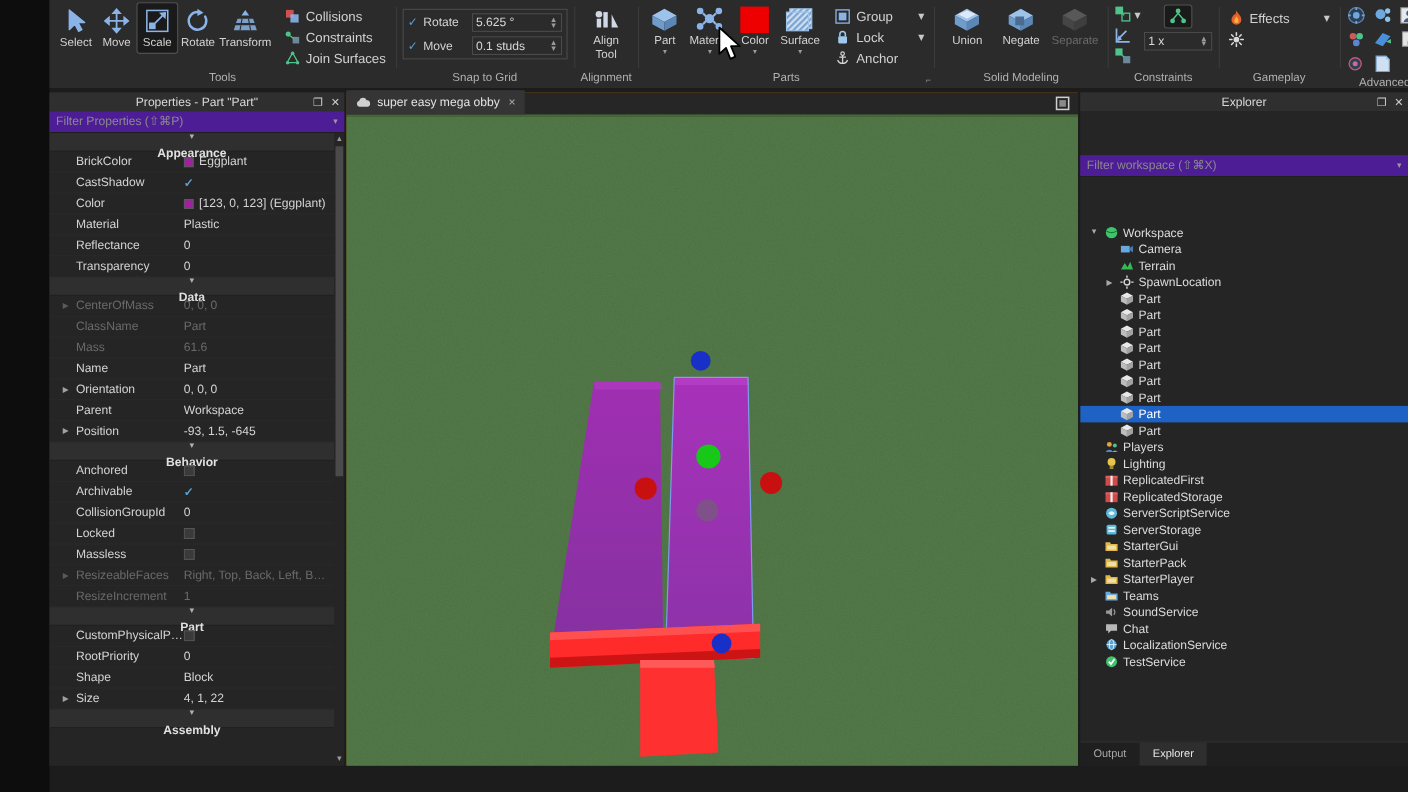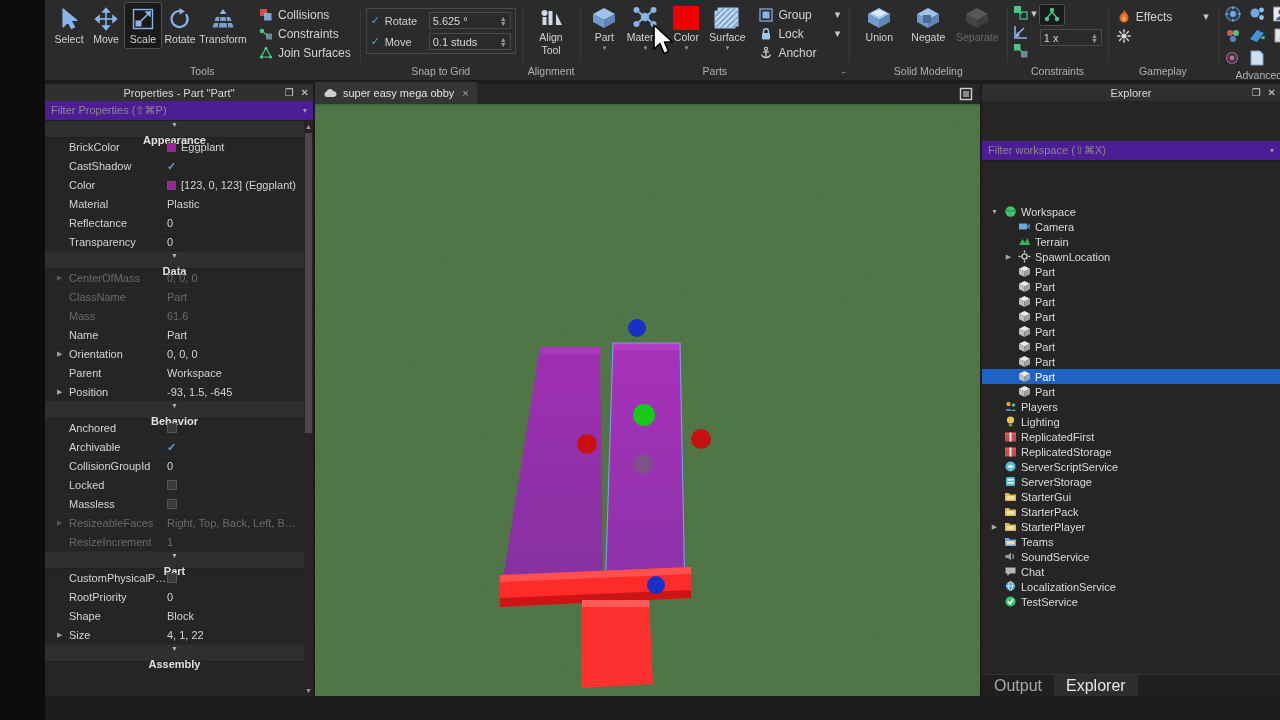--- a/index.html
+++ b/index.html
@@ -122,21 +122,21 @@
   .tree { flex: 1; overflow: hidden; padding-top: 3px; }
   .tnode { height: 15px; display: flex; align-items: center; gap: 4px;
            font-size: 11px; color: #dcdcdc; cursor: pointer; padding-right: 4px; }
   .tnode.sel { background: #1d62c4; color: #fff; }
   .tnode .ttri { width: 9px; font-size: 7px; color: #a8a8a8; text-align: center;
                  flex: none; }
   .tnode .ticon { width: 14px; height: 14px; flex: none; display: flex;
                   align-items: center; justify-content: center; }
   .bottabs { height: 22px; background: #1f1f1f; display: flex; align-items: stretch;
              border-top: 1px solid #333; }
-  .btab { display: flex; align-items: center; padding: 0 12px; font-size: 16px;
+  .btab { display: flex; align-items: center; padding: 0 12px; font-size: 10px;
           color: #a8a8a8; cursor: pointer; }
   .btab.act { background: #2e2e2e; color: #e8e8e8; }
 
   
   .cursor { position: absolute; pointer-events: none; z-index: 50; }
 </style>
 </head>
 <body>
 
 <div id="app">
@@ -398,21 +398,21 @@
             <path d="M2 2 L2 14 L14 14" fill="none" stroke="#8ab4e8" stroke-width="1.6"></path>
             <path d="M3 12 L11 4" stroke="#8ab4e8" stroke-width="1.6"></path>
             <path d="M2.5 13.5 L7 12 L4 8 Z" fill="#8ab4e8"></path>
           </svg>
           <svg class="ic" width="16" height="16" viewBox="0 0 16 16">
             <rect x="1" y="1" width="6.5" height="6.5" fill="#4fc48a"></rect>
             <rect x="8" y="8" width="6.5" height="6.5" fill="#6a8a9a"></rect>
             <line x1="6" y1="6" x2="9" y2="9" stroke="#4fc48a" stroke-width="1.2"></line>
           </svg>
         </div>
-        <div style="display:flex;flex-direction:column;gap:4px;align-items:flex-start;">
+        <div style="display:flex;flex-direction:column;gap:4px;align-items:center;">
           <div class="bigbtn sel" style="width:24px;padding:2px;">
             <svg class="ic" width="16" height="16" viewBox="0 0 16 16">
               <circle cx="8" cy="3" r="2.2" fill="#4fc48a"></circle>
               <circle cx="3" cy="12" r="2.2" fill="#4fc48a"></circle>
               <circle cx="13" cy="12" r="2.2" fill="#4fc48a"></circle>
               <path d="M8 5 L3 11 M8 5 L13 11" stroke="#4fc48a" stroke-width="1.3"></path>
             </svg>
           </div>
           <span class="numfield" style="width:62px;">
             <span class="v">1 x</span>

